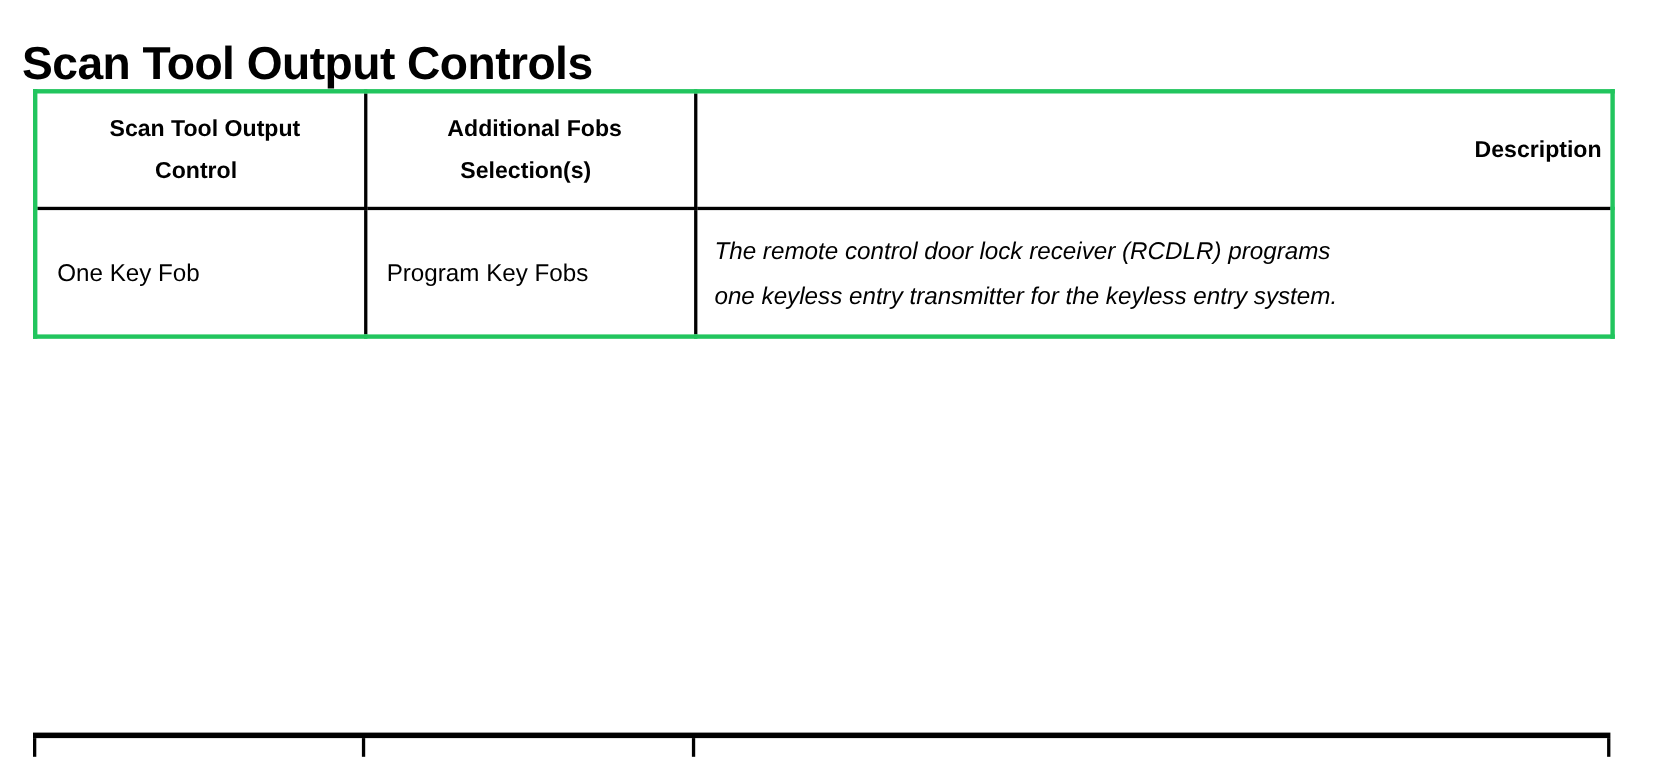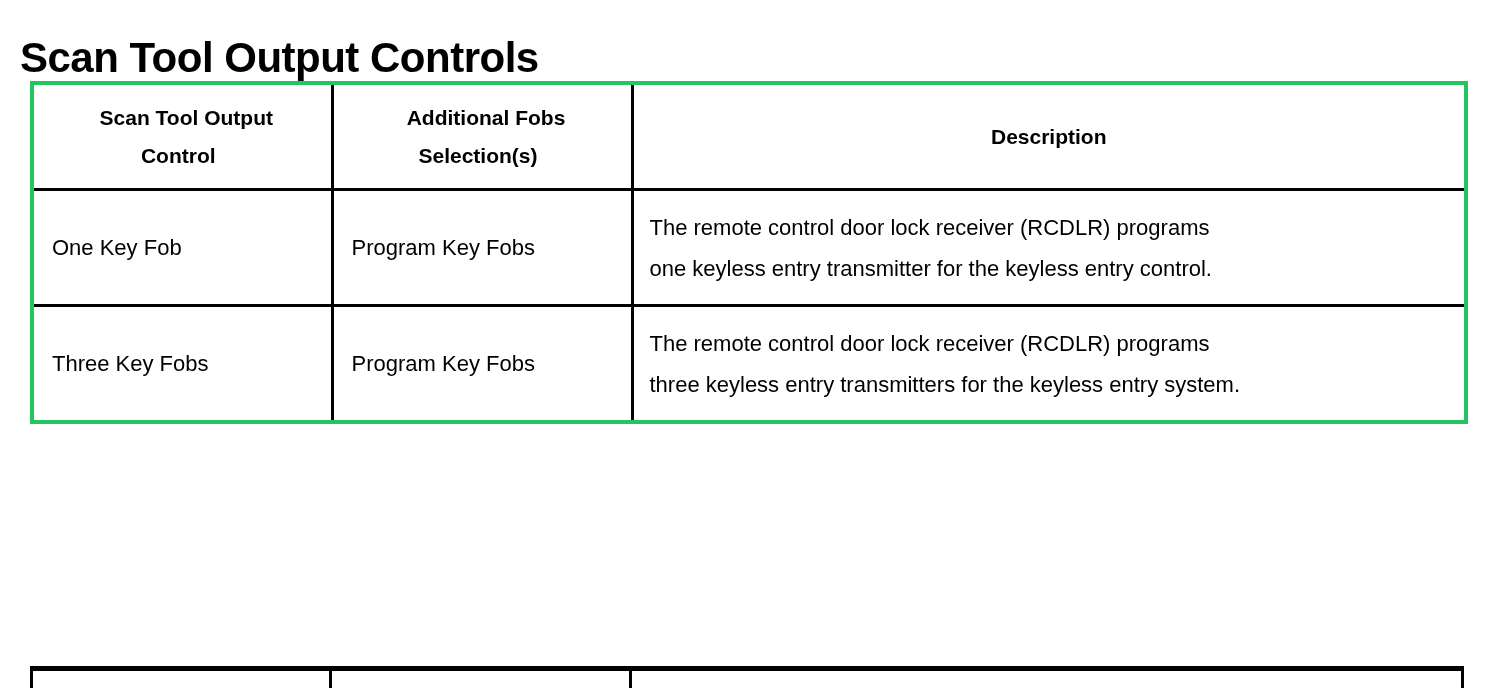--- a/index.html
+++ b/index.html
@@ -71,20 +71,21 @@
     text-align: center;
     font-size: 21px;
     font-weight: bold;
     line-height: 38px;
   }
   thead th .hdr-inner {
     padding: 0 8px;
   }
   thead th.desc-head {
     vertical-align: middle;
+    text-align: right;
   }
   thead th.desc-head .hdr-inner {
     padding-top: 38px;
   }
 
   
   tbody td {
     height: 113px;
   }
   tbody td.col-control,
@@ -96,20 +97,21 @@
   }
   tbody td.col-desc {
     font-size: 22px;
     line-height: 41px;
     padding-left: 16px;
     padding-right: 12px;
   }
   tbody td.col-desc .line {
     display: block;
     white-space: nowrap;
+    font-style: italic;
   }
 
   
   .partial-row {
     position: absolute;
     left: 30px;
     top: 666px;
     width: 1434px;
     height: 22px;
   }
@@ -166,33 +168,25 @@
           </th>
         </tr>
       </thead>
       <tbody>
 
         <tr>
           <td class="col-control">One Key Fob</td>
           <td class="col-menu">Program Key Fobs</td>
           <td class="col-desc">
             <span class="line">The remote control door lock receiver (RCDLR) programs</span>
-            <span class="line">one keyless entry transmitter for the keyless entry control.</span>
+            <span class="line">one keyless entry transmitter for the keyless entry system.</span>
           </td>
         </tr>
 
 
-        <tr>
-          <td class="col-control">Three Key Fobs</td>
-          <td class="col-menu">Program Key Fobs</td>
-          <td class="col-desc">
-            <span class="line">The remote control door lock receiver (RCDLR) programs</span>
-            <span class="line">three keyless entry transmitters for the keyless entry system.</span>
-          </td>
-        </tr>
 
 
       </tbody>
     </table>
   </div>
 
   <div class="partial-row">
     <div class="topline"></div>
     <div class="vline v0"></div>
     <div class="vline v1"></div>

